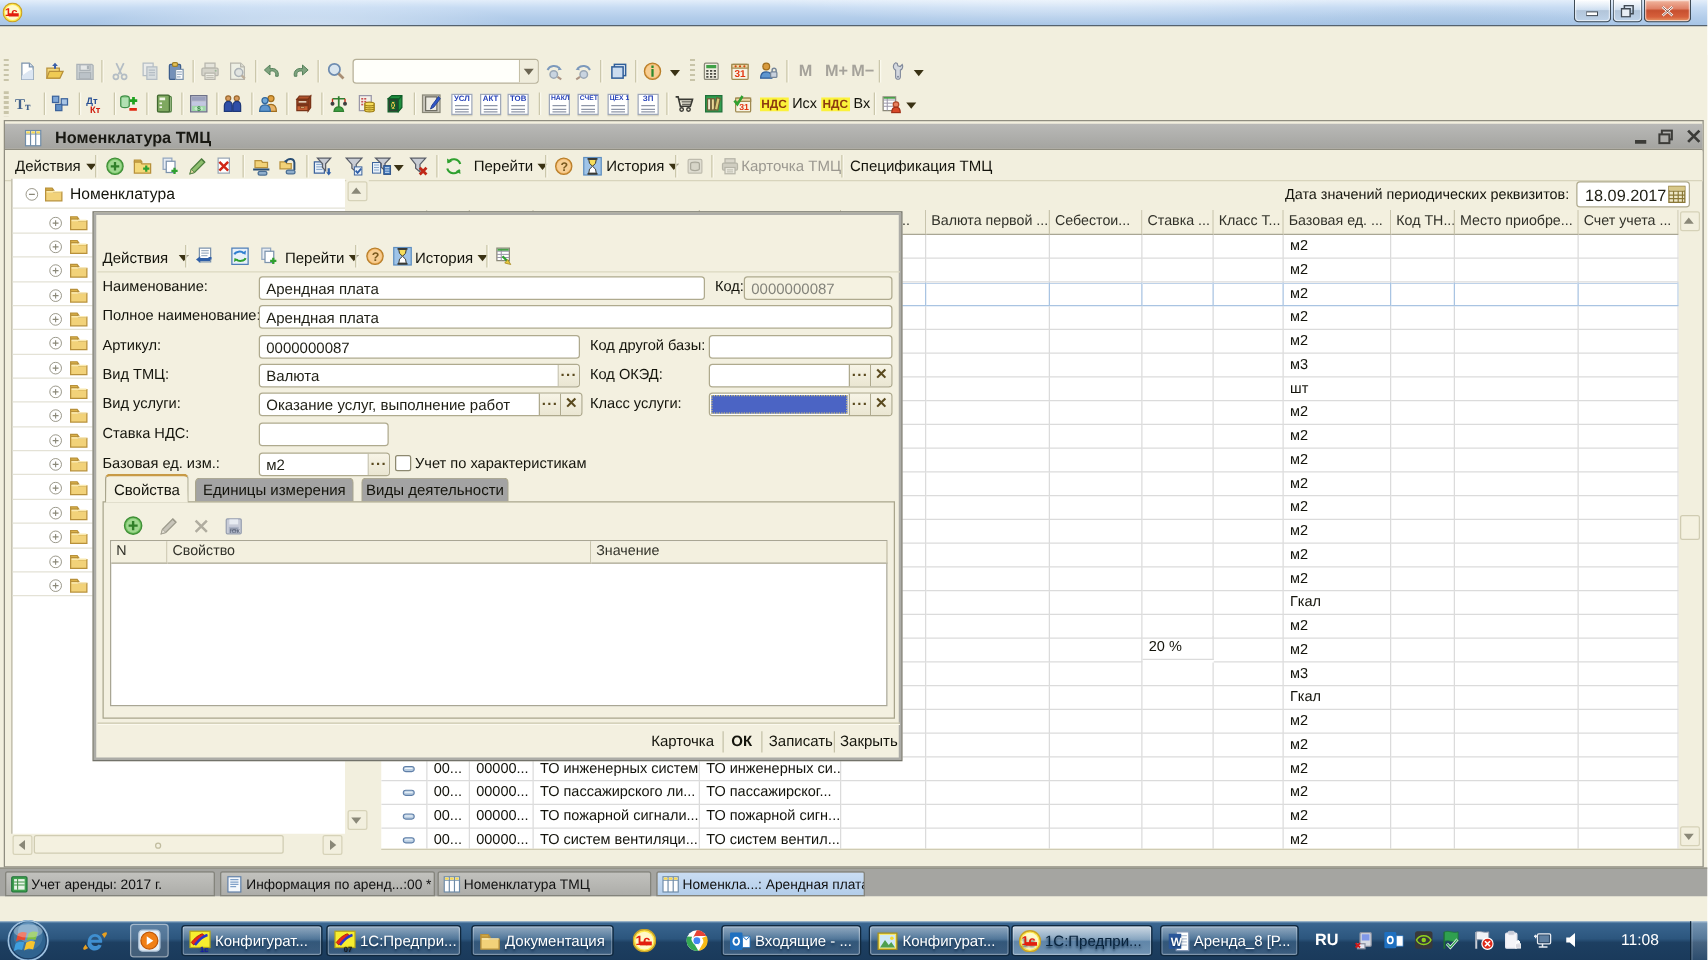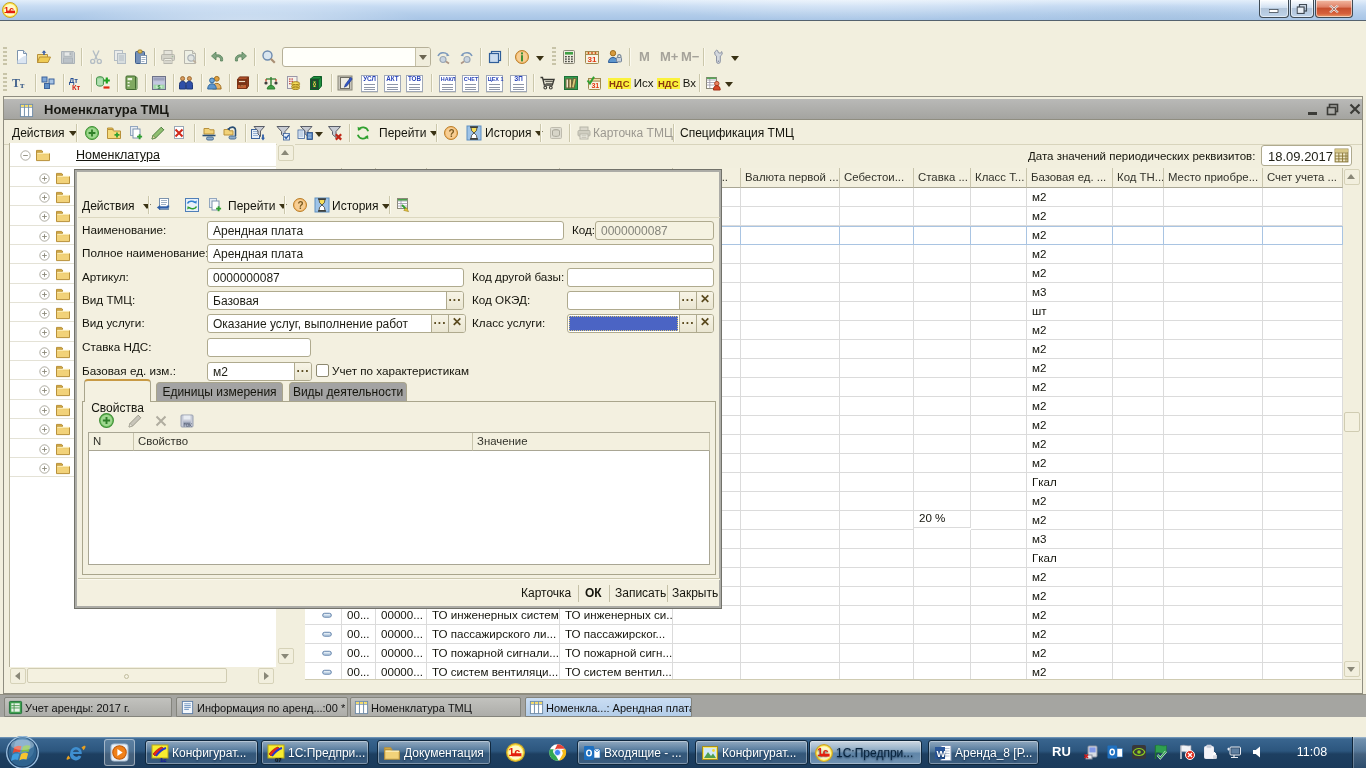--- a/index.html
+++ b/index.html
@@ -81,21 +81,21 @@
 .flabel{position:absolute;font-size:11.7px;color:#14140c;white-space:nowrap}
 .ffield{position:absolute;height:19px;background:#fff;border:1px solid #AFAA8E;border-radius:3px;font-size:12px;display:flex}
 .ffield .val{flex:1;padding:2px 0 0 5px;white-space:nowrap;overflow:hidden}
 .ffield.dis{background:#F5F2E1;color:#83837A}
 .ffield.sel .val{background:#4B64C4;margin:1px;border:1px dotted #D8C878;padding:0}
 .fbtn{width:17px;border-left:1px solid #AFAA8E;background:linear-gradient(180deg,#F7F4E6,#EAE6D2);color:#5a4a1e;font-weight:bold;text-align:center;font-size:12px;line-height:15px;flex:none}
 .fbtn.dots{letter-spacing:1px;line-height:11px}
 .fbtn:last-child{border-radius:0 2px 2px 0}
 .checkbox{position:absolute;width:13px;height:13px;background:#fff;border:1px solid #8D8970;border-radius:2px}
 .tab{position:absolute;top:0;height:20px;background:#a3a3a3;border:1px solid #A9A58C;border-bottom:none;border-radius:4px 4px 0 0;font-size:12px;white-space:nowrap;text-align:center;padding-top:2px;color:#14140c}
-.tab.active{background:#F4F1E1;height:23px;top:-3px;border-top:2px solid #C89A45;z-index:2;padding-top:20px}
+.tab.active{background:#F4F1E1;height:23px;top:-3px;border-top:2px solid #C89A45;z-index:2;padding-top:4px}
 #tabpanel{position:absolute;left:7px;top:231px;width:634px;height:174px;border:1px solid #A9A58C;background:#F3F0E0}
 #propstable{position:absolute;left:13px;top:262px;width:622px;height:133px;background:#fff;border:1px solid #A9A694}
 #propstable .hcell{height:18px;line-height:17px}
 #dlg-footer{position:absolute;left:3px;top:408px;width:642px;height:30px;border-top:1px solid #CBC7AE;box-shadow:inset 0 1px 0 #FBF9EE}
 .footbtn{position:absolute;top:7px;font-size:12px;color:#14140c;white-space:nowrap}
 .footsep{position:absolute;top:6px;width:1px;height:17px;background:#C5C1A8}
 .dlgcap{position:absolute;top:5px}
 
 #wtabs{left:0;top:694px;width:1366px;height:23px;background:#A5A5A1;border-top:1px solid #8F8D80}
 .wtab{position:absolute;top:2px;height:20px;background:linear-gradient(180deg,#C2C2BE,#ADADA9);border:1px solid #84847C;border-radius:2px 2px 0 0;font-size:11px;color:#111;padding:4px 2px 0 20px;white-space:nowrap;overflow:hidden}
@@ -1039,21 +1039,21 @@
         <div class="abs" style="left: 10px; top: 7px;">
           <svg class="ic" width="11" height="11">
             <use href="#i-minus-circle"></use>
           </svg>
         </div>
         <div class="abs" style="left: 25px; top: 4px;">
           <svg class="ic" width="16" height="16">
             <use href="#i-folder"></use>
           </svg>
         </div>
-        <span class="tree-label" style="left: 66px; top: 5px; text-decoration: underline;">Номенклатура</span>
+        <span class="tree-label" style="left: 46px; top: 5px;">Номенклатура</span>
       </div>
       <div class="trow" style="top: 24.5px; height: 19.36px;">
         <div class="abs" style="left: 28.5px; top: 5px;">
           <svg class="ic" width="11" height="11">
             <use href="#i-plus-circle"></use>
           </svg>
         </div>
         <div class="abs" style="left: 45px; top: 2px;">
           <svg class="ic" width="16" height="16">
             <use href="#i-folder"></use>
@@ -1799,21 +1799,21 @@
     <div class="ffield" style="left:132px;top:98px;width:257px">
         <span class="val">0000000087</span>
       </div>
     <span class="flabel" style="left:397px;top:100px">Код другой базы:</span>
     <div class="ffield" style="left:492px;top:98px;width:147px">
         <span class="val"></span>
       </div>
 
     <span class="flabel" style="left:7px;top:123px">Вид ТМЦ:</span>
     <div class="ffield" style="left:132px;top:121px;width:257px">
-        <span class="val">Базовая</span>
+        <span class="val">Валюта</span>
         <span class="fbtn dots">...</span>
       </div>
     <span class="flabel" style="left:397px;top:123px">Код ОКЭД:</span>
     <div class="ffield" style="left:492px;top:121px;width:147px">
         <span class="val"></span>
         <span class="fbtn dots">...</span>
         <span class="fbtn">✕</span>
       </div>
 
     <span class="flabel" style="left:7px;top:146px">Вид услуги:</span>

